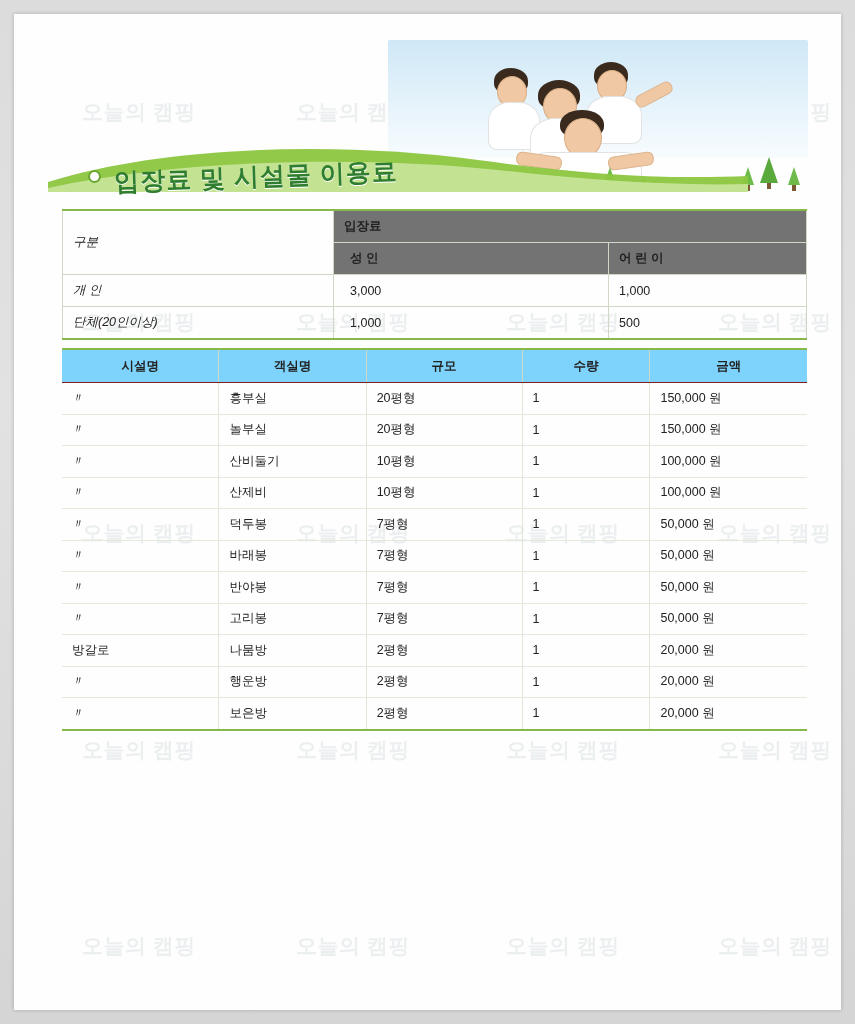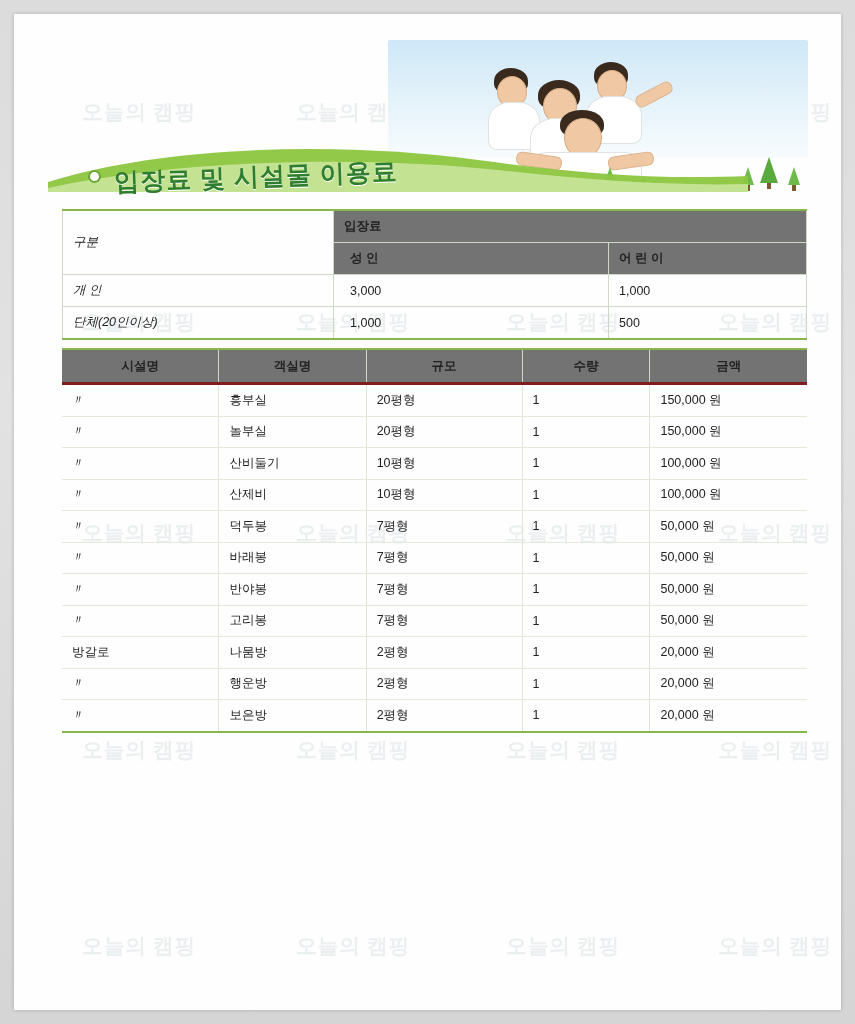--- a/index.html
+++ b/index.html
@@ -196,25 +196,25 @@
   }
   #fee-table td.first-col { width: 250px; font-style: italic; }
   #fee-table td.mid-col { width: 248px; padding-left: 16px; }
 
   
   #fac-table {
     border-top: 2px solid #86b84a;
     border-bottom: 2px solid #86b84a;
   }
   #fac-table thead th {
-    background: #737373;
+    background: #7dd3fc;
     font-weight: bold;
     text-align: center;
     height: 32px;
-    border-bottom: 3px solid #7f1d1d;
+    border-bottom: 1px solid #7f1d1d;
   }
   #fac-table tbody td {
     border-left: none;
     border-right: 1px solid #dfe6d4;
     border-top: none;
     border-bottom: 1px solid #e4e9dc;
     height: 30.5px;
   }
   #fac-table tbody td:last-child { border-right: none; }
   #fac-table tbody tr:last-child td { border-bottom: none; }

